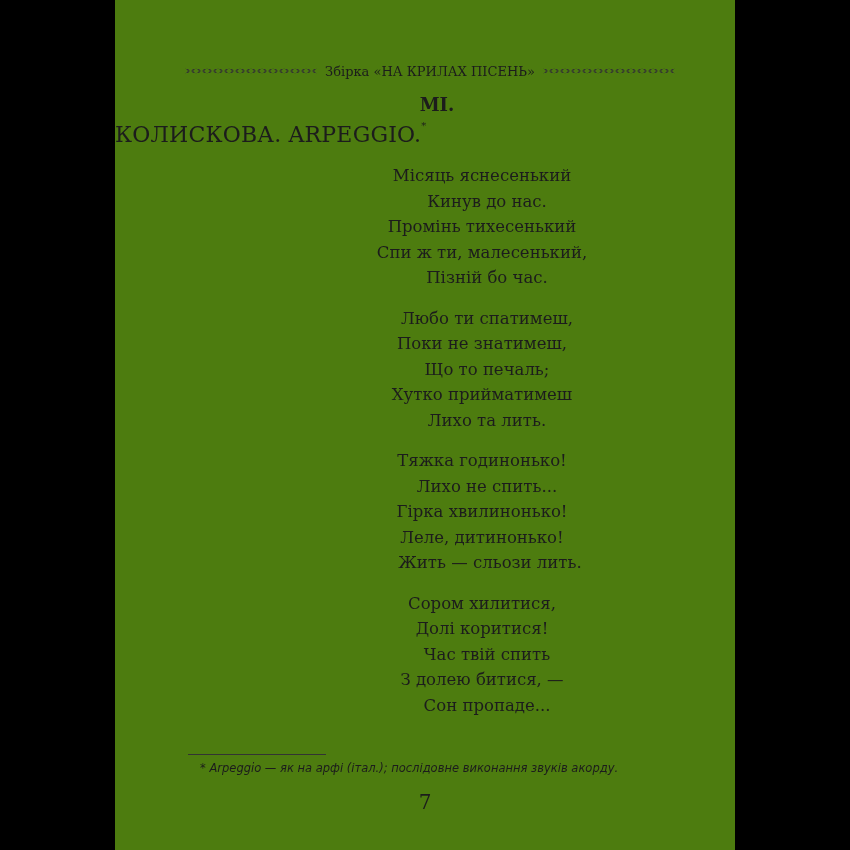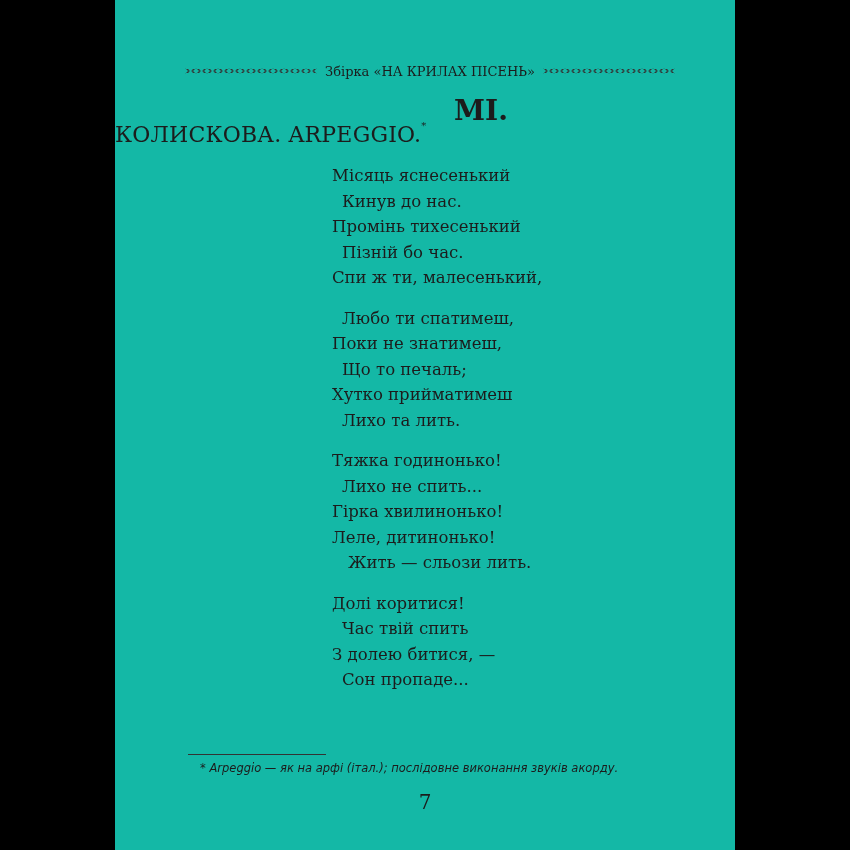--- a/index.html
+++ b/index.html
@@ -9,21 +9,21 @@
       height: 850px;
       background: #000000;
       overflow: hidden;
     }
     .page {
       position: absolute;
       left: 115px;
       top: 0;
       width: 620px;
       height: 850px;
-      background: #14b8a6;
+      background: #4d7c0f;
       font-family: "DejaVu Serif", "Liberation Serif", serif;
       color: #1c1c1c;
     }
     .running-header {
       position: absolute;
       top: 60px;
       left: 70px;
       width: 490px;
       height: 22px;
       display: flex;
@@ -43,23 +43,22 @@
       padding: 0 8px;
       white-space: nowrap;
       color: #1c1c1c;
     }
     .chapter-number {
       position: absolute;
       top: 94px;
       left: 0;
       width: 644px;
       text-align: center;
-      font-size: 28px;
+      font-size: 18px;
       font-weight: bold;
-      padding-left: 44px;
     }
     .chapter-title {
       position: absolute;
       top: 122px;
       left: 0;
       width: 620px;
       font-size: 22px;
       letter-spacing: 0.2px;
     }
     .chapter-title sup {
@@ -68,20 +67,21 @@
       position: relative;
       top: -2px;
     }
     .poem {
       position: absolute;
       top: 163px;
       left: 217px;
       width: 300px;
       font-size: 16.5px;
       line-height: 25.5px;
+      text-align: center;
     }
     .stanza {
       margin-bottom: 15px;
     }
     .line {
       white-space: nowrap;
     }
     .line.indent1 { padding-left: 10px; }
     .line.indent2 { padding-left: 16px; }
     .footnote-rule {
@@ -124,38 +124,39 @@
   </div>
 
   <div class="chapter-number">MI.</div>
   <div class="chapter-title"><span>КОЛИСКОВА. ARPEGGIO.</span><sup>*</sup></div>
 
   <div class="poem">
     <div class="stanza">
       <div class="line">Місяць яснесенький</div>
       <div class="line indent1">Кинув до нас.</div>
       <div class="line">Промінь тихесенький</div>
+      <div class="line">Спи ж ти, малесенький,</div>
       <div class="line indent1">Пізній бо час.</div>
-      <div class="line">Спи ж ти, малесенький,</div>
     </div>
     <div class="stanza">
       <div class="line indent1">Любо ти спатимеш,</div>
       <div class="line">Поки не знатимеш,</div>
       <div class="line indent1">Що то печаль;</div>
       <div class="line">Хутко прийматимеш</div>
       <div class="line indent1">Лихо та лить.</div>
     </div>
     <div class="stanza">
       <div class="line">Тяжка годинонько!</div>
       <div class="line indent1">Лихо не спить...</div>
       <div class="line">Гірка хвилинонько!</div>
       <div class="line">Леле, дитинонько!</div>
       <div class="line indent2">Жить — сльози лить.</div>
     </div>
     <div class="stanza">
+      <div class="line">Сором хилитися,</div>
       <div class="line">Долі коритися!</div>
       <div class="line indent1">Час твій спить</div>
       <div class="line">З долею битися, —</div>
       <div class="line indent1">Сон пропаде...</div>
     </div>
   </div>
 
   <div class="footnote-rule"></div>
   <div class="footnote">* Arpeggio — як на арфі (італ.); послідовне виконання звуків акорду.</div>
 

